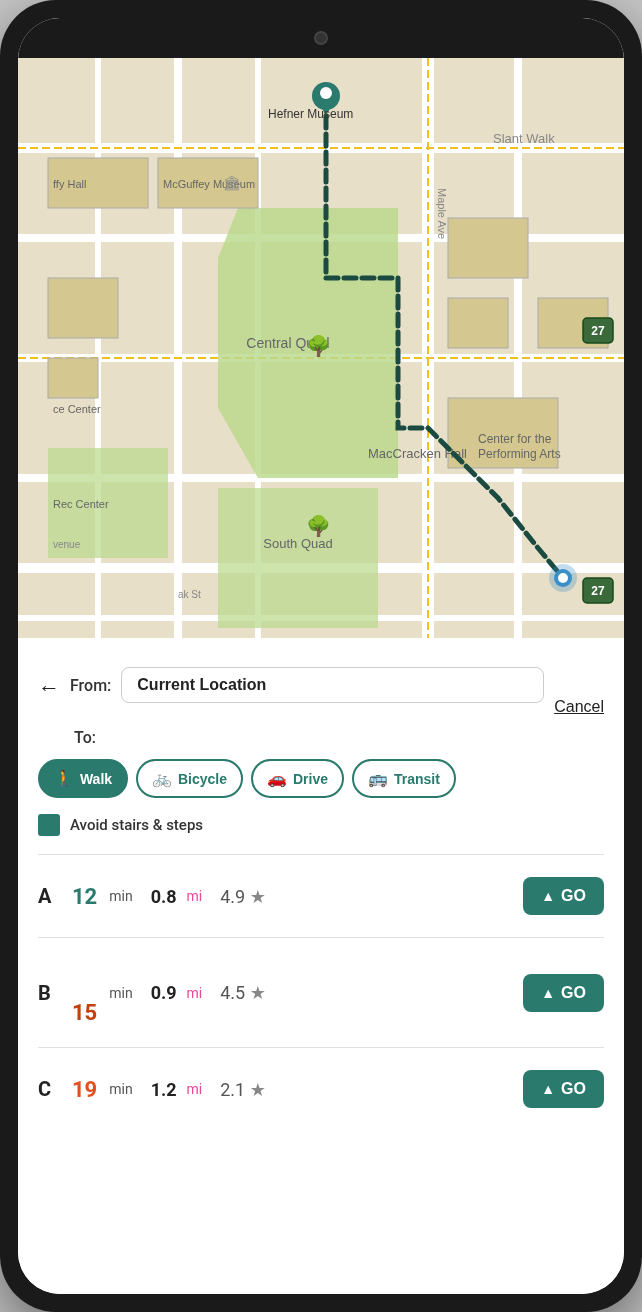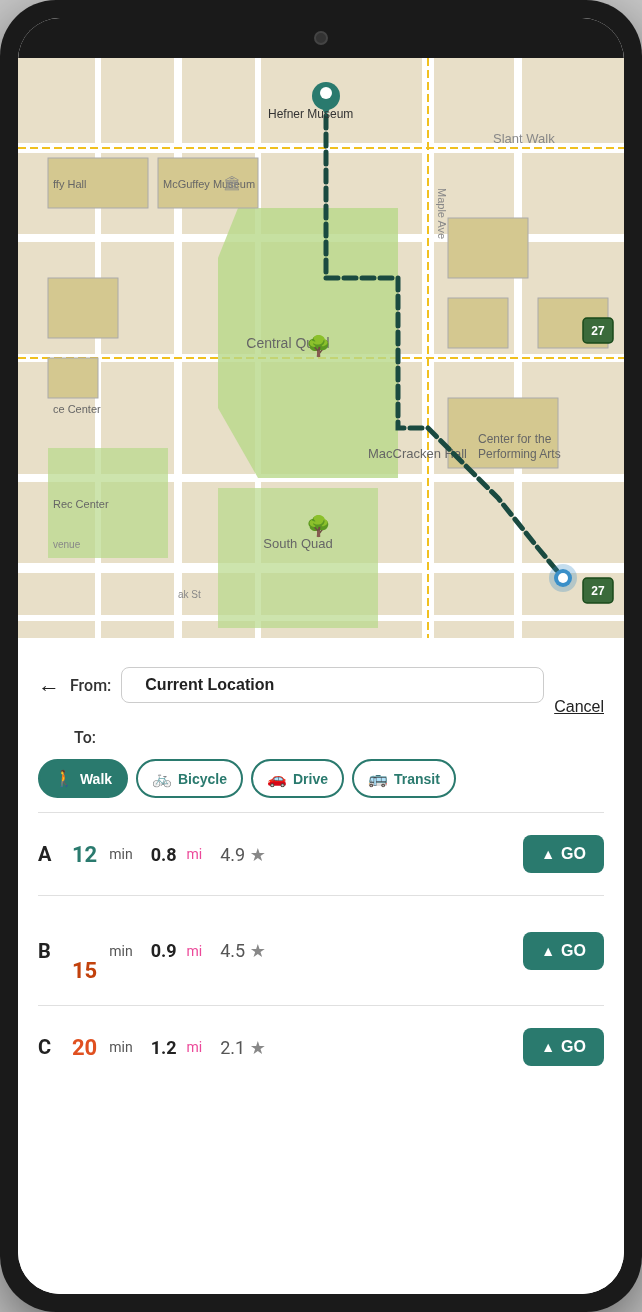--- a/index.html
+++ b/index.html
@@ -85,21 +85,21 @@
     .label-text {
       font-size: 16px;
       color: #333;
       flex-shrink: 0;
       font-weight: 500;
     }
     .location-input {
       flex: 1;
       border: 1.5px solid #ccc;
       border-radius: 8px;
-      padding: 8px 23px;
+      padding: 8px 15px;
       font-size: 16px;
       font-weight: 600;
       color: #222;
       outline: none;
     }
     .cancel-btn {
       font-size: 16px;
       color: #222;
       text-decoration: underline;
       cursor: pointer;
@@ -344,20 +344,28 @@
         <button class="mode-btn">
           <span class="mode-icon">🚗</span>
           <span>Drive</span>
         </button>
         <button class="mode-btn">
           <span class="mode-icon">🚌</span>
           <span>Transit</span>
         </button>
       </div>
 
+      <div class="avoid-row">
+        <div class="avoid-checkbox">
+          <svg width="14" height="14" viewBox="0 0 14 14">
+            <rect width="14" height="14" fill="#2a7a6e" rx="2"></rect>
+          </svg>
+        </div>
+        <span class="avoid-label">Avoid stairs &amp; steps</span>
+      </div>
 
       <div class="divider"></div>
 
       <div class="route-row">
         <span class="route-letter">A</span>
         <span class="route-time">12</span>
         <span class="route-unit">min</span>
         <span class="route-dist">0.8</span>
         <span class="route-dist-unit">mi</span>
         <span class="route-rating"><span>4.9</span> <span class="star">★</span></span>
@@ -379,21 +387,21 @@
         <button class="go-btn">
           <span class="go-arrow">▲</span>
           <span>GO</span>
         </button>
       </div>
 
       <div class="divider"></div>
 
       <div class="route-row">
         <span class="route-letter">C</span>
-        <span class="route-time route-time-c">20</span>
+        <span class="route-time route-time-c">19</span>
         <span class="route-unit">min</span>
         <span class="route-dist">1.2</span>
         <span class="route-dist-unit">mi</span>
         <span class="route-rating"><span>2.1</span> <span class="star">★</span></span>
         <button class="go-btn">
           <span class="go-arrow">▲</span>
           <span>GO</span>
         </button>
       </div>
 

